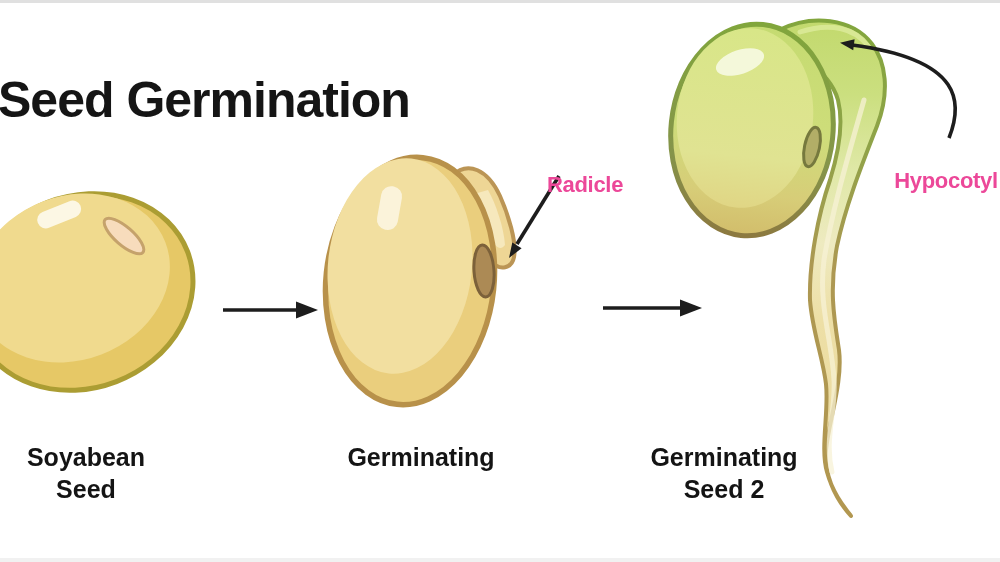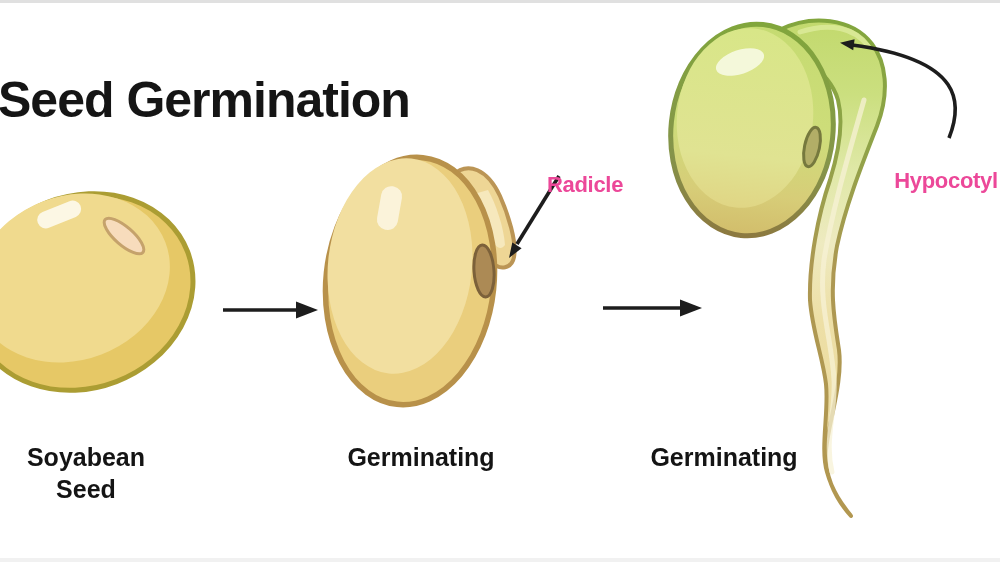--- a/index.html
+++ b/index.html
@@ -149,16 +149,17 @@
 
 <div id="stage-label-0" class="stage-label">
   <div>Soyabean</div>
   <div>Seed</div>
 </div>
 <div id="stage-label-1" class="stage-label">
   <div>Germinating</div>
 </div>
 <div id="stage-label-2" class="stage-label">
   <div>Germinating</div>
+  <div>Seed 2</div>
 </div>
 
 <div id="radicle-label" class="part-label">Radicle</div>
 <div id="hypocotyl-label" class="part-label">Hypocotyl</div>
 
 </body></html>

